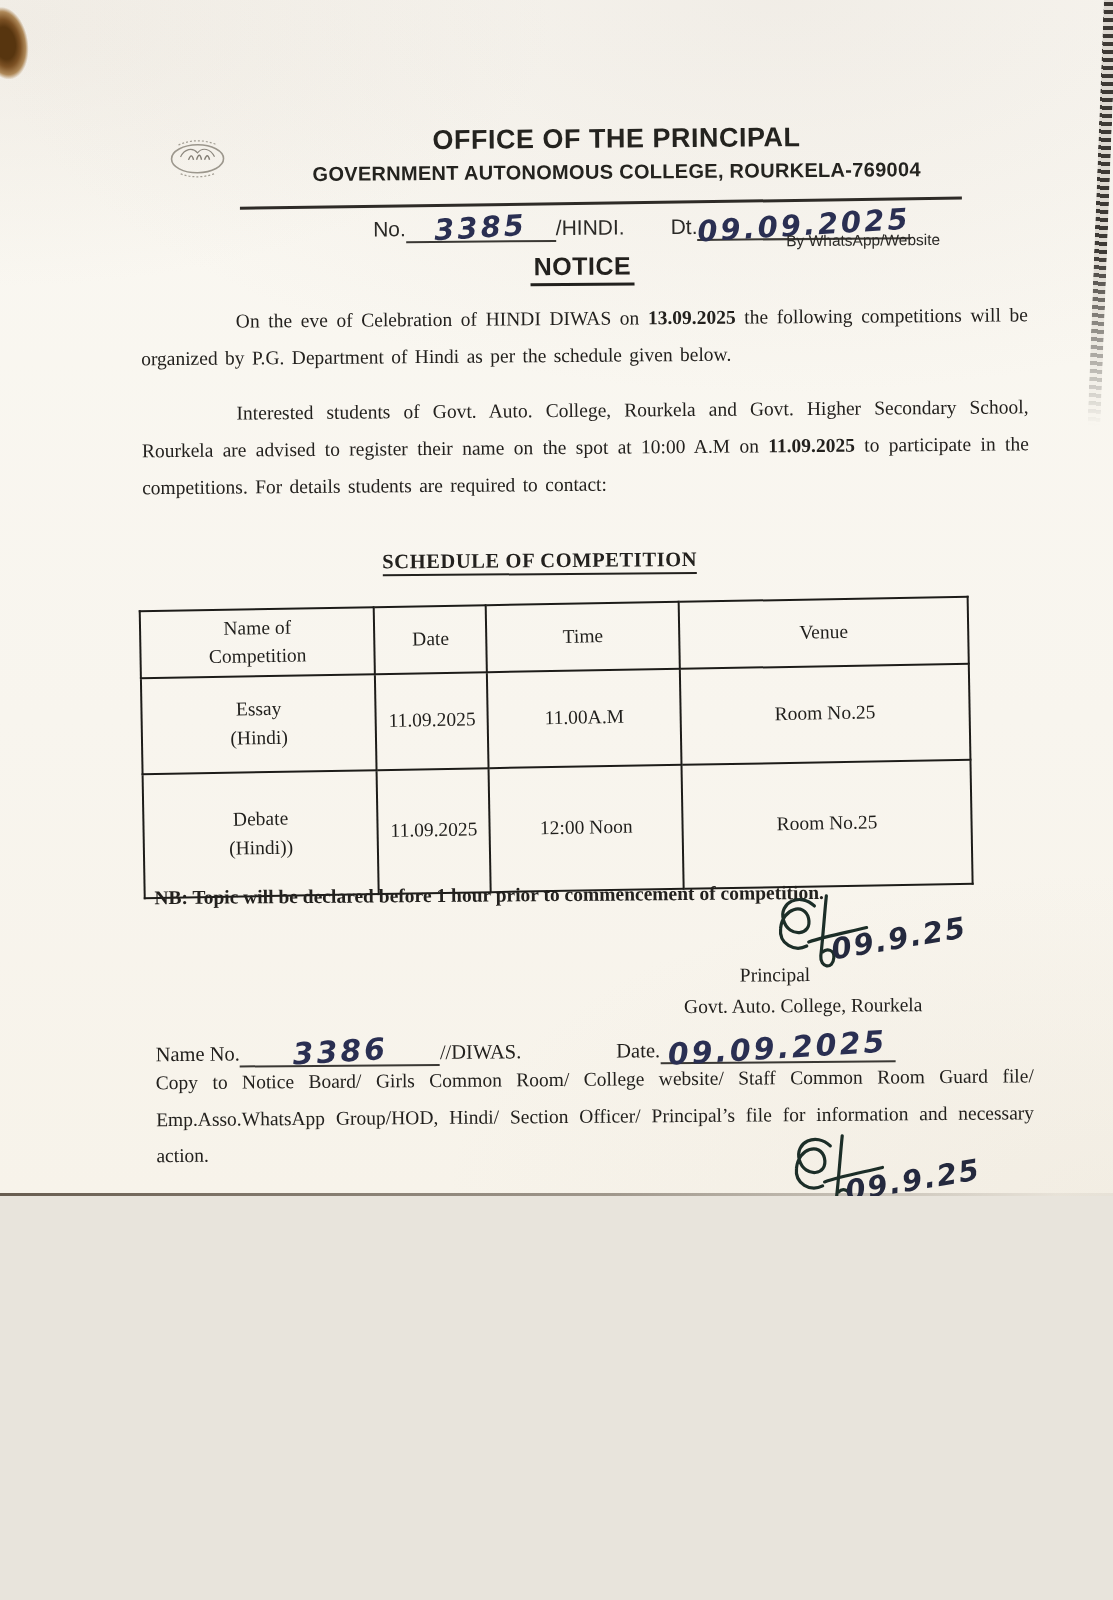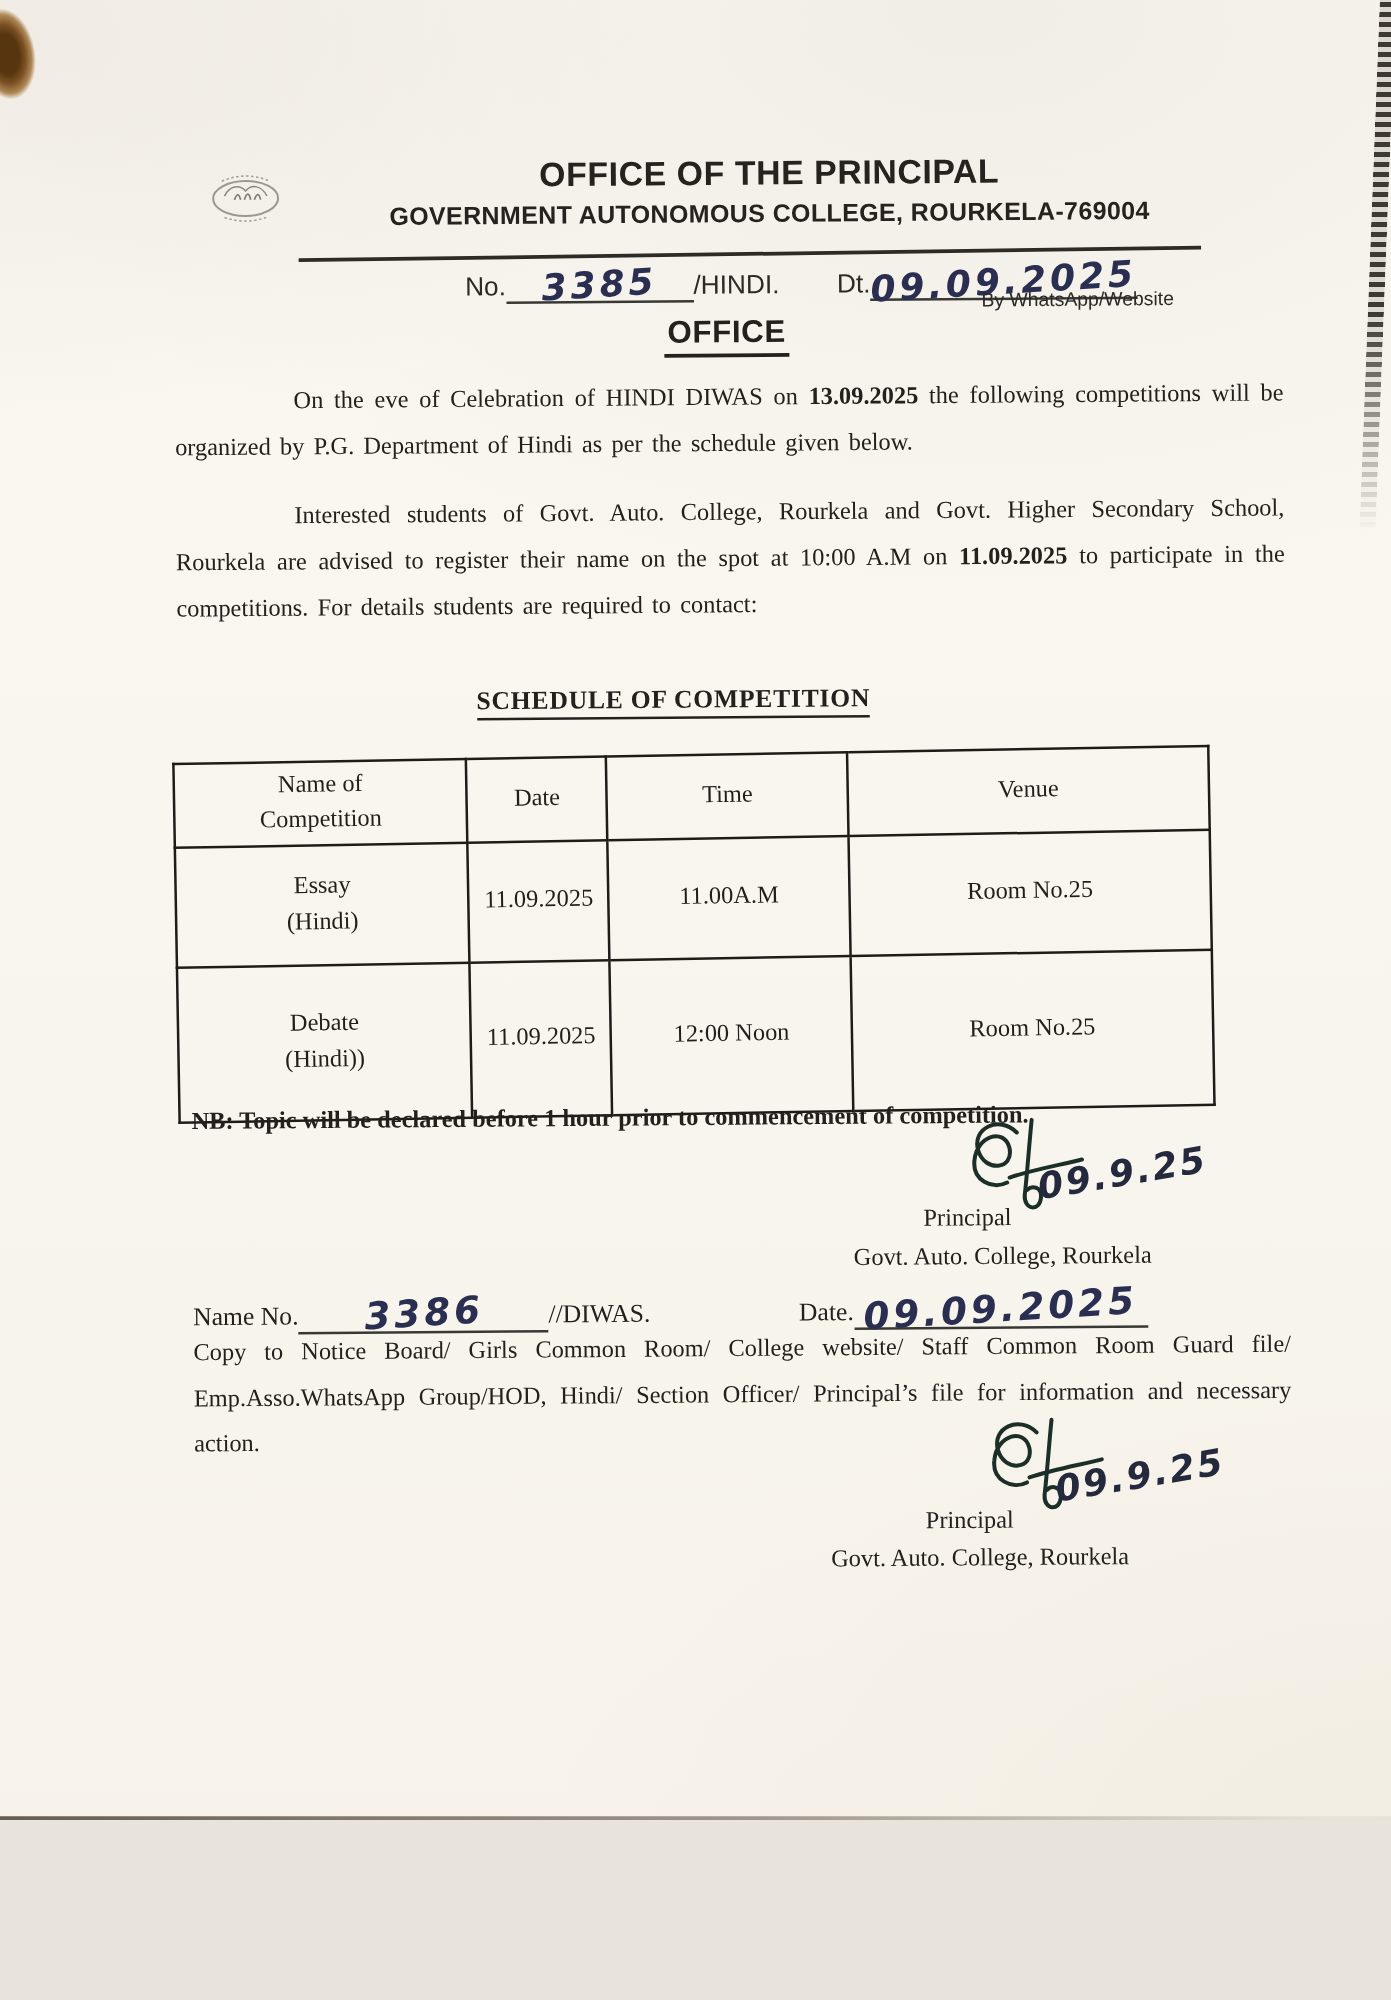--- a/index.html
+++ b/index.html
@@ -1,18 +1,18 @@
 <!DOCTYPE html>
 <html><head>
 <meta charset="utf-8">
 <style>
   * { margin:0; padding:0; box-sizing:border-box; }
   html,body { background:#e8e4dc; }
   .page {
-    position:relative; width:1113px; height:1456px; overflow:hidden;
+    position:relative; width:1113px; height:1196px; overflow:hidden;
     font-family:"Liberation Serif", serif; color:#23211e;
     background:
       radial-gradient(120% 55% at 70% 0%, rgba(208,198,190,.22), transparent 60%),
       radial-gradient(90% 40% at 0% 2%, rgba(222,214,204,.35), transparent 55%),
       radial-gradient(100% 45% at 100% 100%, rgba(228,220,206,.25), transparent 60%),
       linear-gradient(#faf8f2, #f8f5ee 60%, #f7f3ea);
   }
   
   .corner-blob {
     position:absolute; top:4px; left:-18px; width:54px; height:92px; border-radius:50%;
@@ -92,21 +92,21 @@
   .sig-org  { position:absolute; width:100%; font-size:19.5px; }
   .sig-1 .sig-role { top:70px; left:-28px; }
   .sig-1 .sig-org  { top:101px; left:0; }
   .sig-2 .sig-role { top:80px; left:-20px; }
   .sig-2 .sig-org  { top:110px; left:-12px; }
 
   .memoline { position:absolute; left:152px; top:1033px; width:890px; display:flex; align-items:baseline;
               font-size:20.5px; }
   .blank-memo { min-width:200px; }
   .blank-memodate { min-width:235px; }
-  .memo-gap { margin-left:119px; }
+  .memo-gap { margin-left:95px; }
   .ink-memo { font-size:30px; transform:rotate(-3deg) translateY(2px); letter-spacing:3px; }
 
   .copy { position:absolute; left:152px; top:1062px; width:878px; font-size:19.5px;
           line-height:36.5px; text-align:justify; word-spacing:3px; }
 </style>
 </head>
 <body>
 
 <div class="page">
 
@@ -135,21 +135,21 @@
       <span>No.</span>
       <span class="blank blank-no"><span class="ink ink-ref">3385</span></span>
       <span>/HINDI.</span>
       <span class="dt-gap">Dt.</span>
       <span class="blank blank-dt"><span class="ink ink-ref">09.09.2025</span></span>
     </div>
 
     <div class="byline">By WhatsApp/Website</div>
 
     <div class="notice-wrap">
-      <span class="notice">OFFICE</span>
+      <span class="notice">NOTICE</span>
     </div>
 
     <p class="para para-1"><span>On the eve of Celebration of HINDI DIWAS on </span><b>13.09.2025</b><span> the following competitions will be organized by P.G. Department of Hindi as per the schedule given below.</span></p>
 
     <p class="para para-2"><span>Interested students of Govt. Auto. College, Rourkela and Govt. Higher Secondary School, Rourkela are advised to register their name on the spot at 10:00 A.M on </span><b>11.09.2025</b><span> to participate in the competitions. For details students are required to contact:</span></p>
 
     <div class="sched-wrap">
       <span class="sched-title">SCHEDULE OF COMPETITION</span>
     </div>
 

